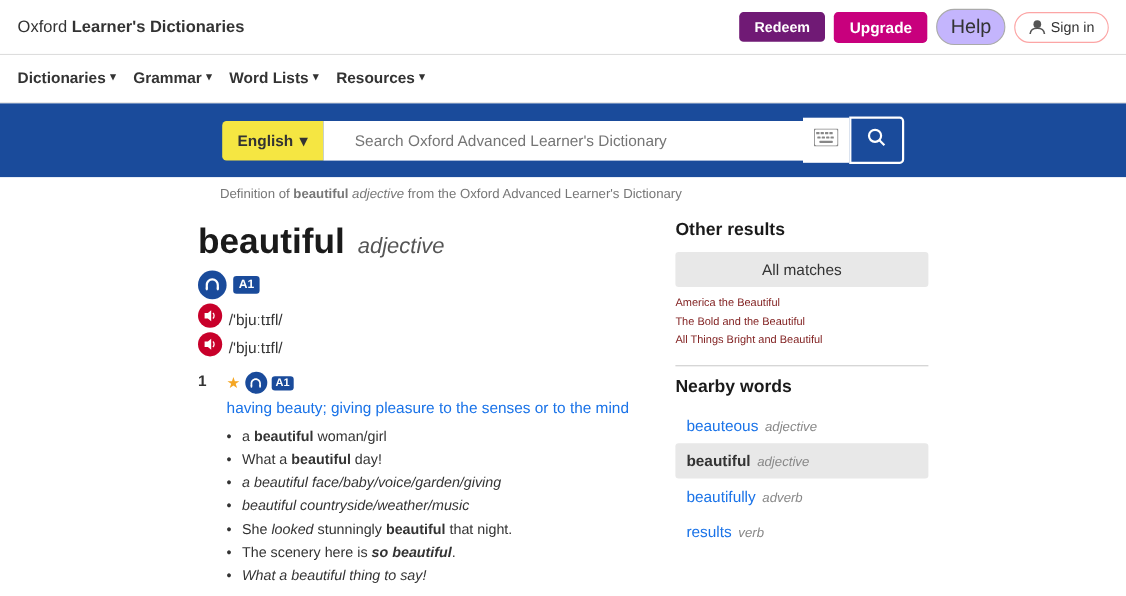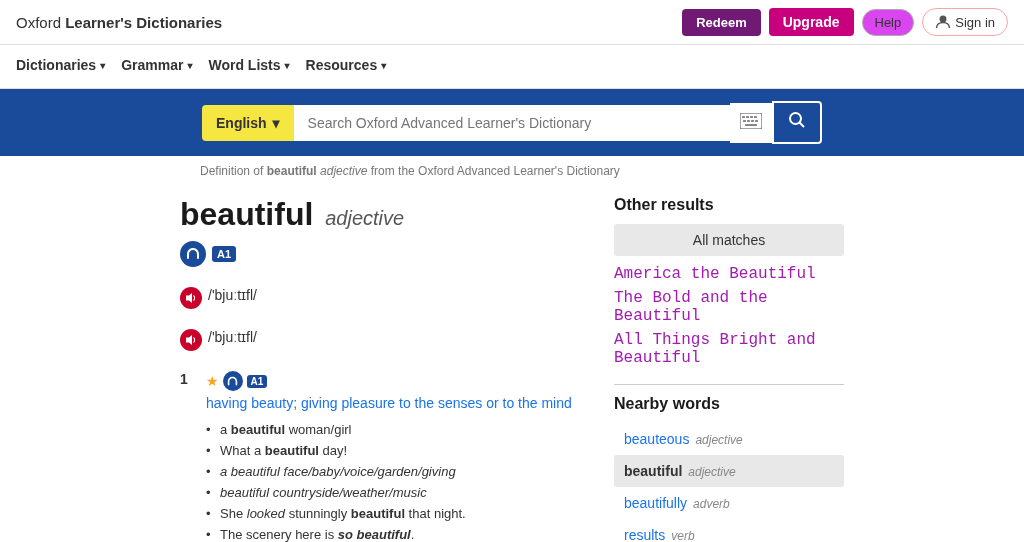--- a/index.html
+++ b/index.html
@@ -40,27 +40,27 @@
       background: #c8007d;
       color: #fff;
       border: none;
       padding: 6px 14px;
       border-radius: 4px;
       cursor: pointer;
       font-size: 14px;
       font-weight: bold;
     }
     #topbar .btn-help {
-      background: #d946ef;
+      background: #c4b5fd;
       color: #333;
       border: 1px solid #aaa;
       padding: 5px 12px;
       border-radius: 20px;
       cursor: pointer;
-      font-size: 13px;
+      font-size: 18px;
     }
     #topbar .btn-signin {
       display: flex;
       align-items: center;
       gap: 4px;
       background: #fff;
       color: #333;
       border: 1px solid #fca5a5;
       padding: 5px 12px;
       border-radius: 20px;
@@ -112,21 +112,21 @@
       padding: 10px 14px;
       border-radius: 4px 0 0 4px;
       font-size: 14px;
       font-weight: bold;
       cursor: pointer;
       color: #333;
       white-space: nowrap;
     }
     .search-input {
       flex: 1;
-      padding: 10px 14px;
+      padding: 10px 29px;
       font-size: 14px;
       border: none;
       outline: none;
       color: #999;
       background: #fff;
     }
     .keyboard-icon-btn {
       background: #fff;
       border: none;
       padding: 10px 10px;
@@ -197,23 +197,23 @@
     .badge-a1 {
       background: #1a4b9b;
       color: #fff;
       font-size: 11px;
       font-weight: bold;
       padding: 2px 5px;
       border-radius: 3px;
     }
     .pronunciation {
       display: flex;
-      align-items: flex-start;
+      align-items: flex-end;
       gap: 6px;
-      margin: 20px 0;
+      margin: 4px 0;
       font-size: 14px;
       color: #333;
     }
     .speaker-icon {
       width: 22px;
       height: 22px;
       background: #c8002a;
       border-radius: 50%;
       display: flex;
       align-items: center;
@@ -300,26 +300,25 @@
       background: #e8e8e8;
       border: none;
       border-radius: 3px;
       cursor: pointer;
       font-size: 14px;
       color: #333;
       margin-bottom: 6px;
     }
     .other-result-link {
       display: block;
-      color: #a21caf;
-      font-size: 16px;
+      color: #7f1d1d;
+      font-size: 10px;
       padding: 3px 0;
       text-decoration: none;
       cursor: pointer;
-      font-family: Liberation Mono, monospace;
     }
 
     
     .nearby-word-item {
       display: flex;
       align-items: baseline;
       gap: 6px;
       padding: 8px 10px;
       border-radius: 3px;
       cursor: pointer;

